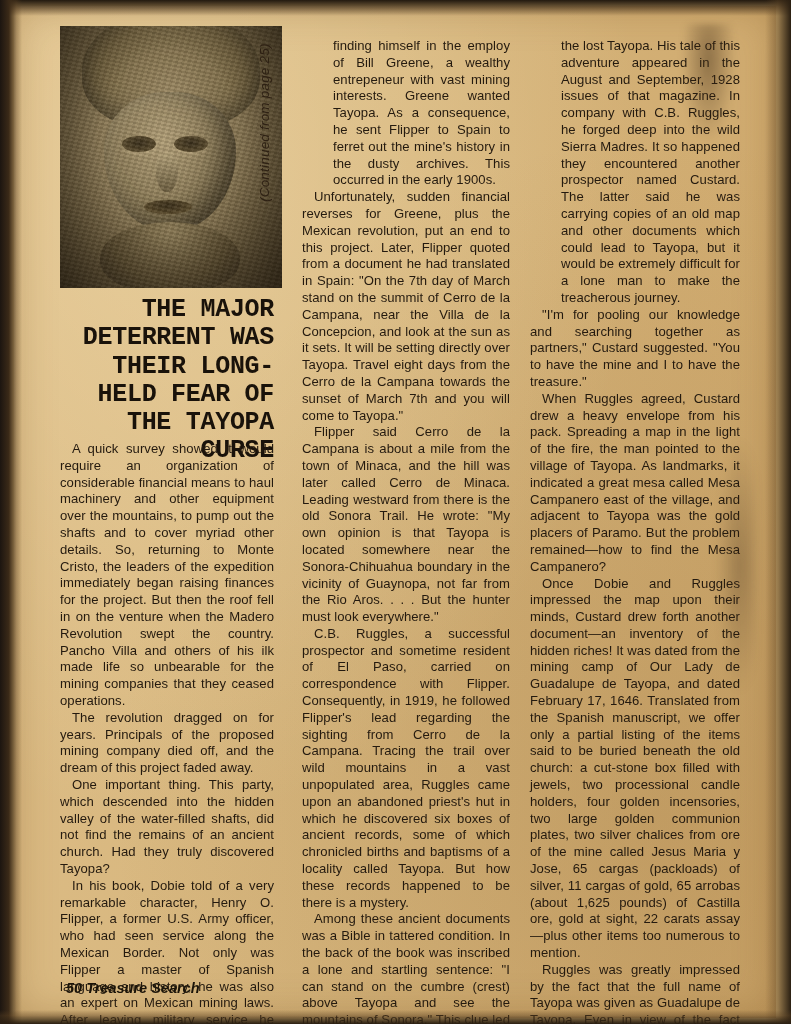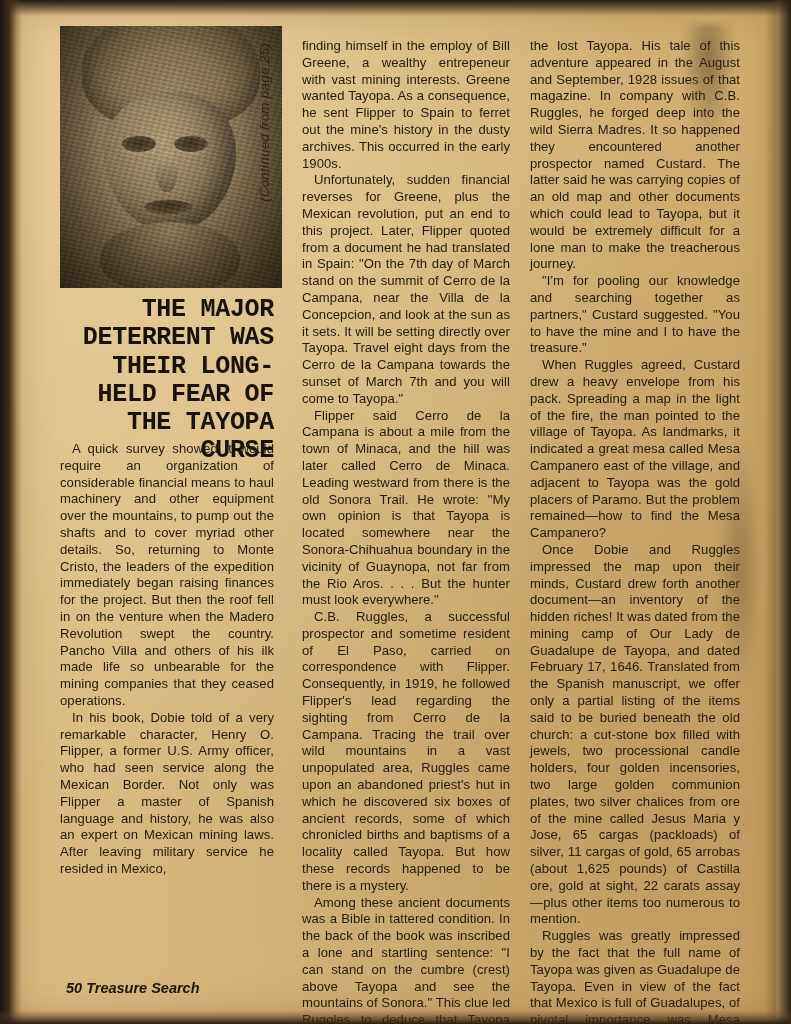--- a/index.html
+++ b/index.html
@@ -188,21 +188,21 @@
     line-height: 1.283;
     color: #241a0f;
     text-align: justify;
     font-family: "Liberation Sans", sans-serif;
     letter-spacing: 0.05px;
   }
   .col p {
     margin: 0;
     text-indent: 12px;
   }
-  .col p.noind { text-indent: 0; }
+  .col p.noind { text-indent: 0; margin-left: 31px; }
   .col-1 { left: 46px; top: 435px; width: 214px; }
   .col-2 { left: 288px; width: 208px; }
   .col-3 { left: 516px; width: 210px; }
 
   
   .folio {
     position: absolute;
     left: 52px;
     top: 974px;
     font-weight: bold;
@@ -229,20 +229,22 @@
       <div class="grain"></div>
       <div class="vig"></div>
     </div>
 
     <div class="continued">(Continued from page 25)</div>
 
     <div class="headline">THE MAJOR DETERRENT WAS THEIR LONG-HELD FEAR OF THE TAYOPA CURSE</div>
 
     <div class="col col-1">
       <p>A quick survey showed it would require an organization of considerable financial means to haul machinery and other equipment over the mountains, to pump out the shafts and to cover myriad other details. So, returning to Monte Cristo, the leaders of the expedition immediately began raising finances for the project. But then the roof fell in on the venture when the Madero Revolution swept the country. Pancho Villa and others of his ilk made life so unbearable for the mining companies that they ceased operations.</p>
+      <p>The revolution dragged on for years. Principals of the proposed mining company died off, and the dream of this project faded away.</p>
+      <p>One important thing. This party, which descended into the hidden valley of the water-filled shafts, did not find the remains of an ancient church. Had they truly discovered Tayopa?</p>
       <p>In his book, Dobie told of a very remarkable character, Henry O. Flipper, a former U.S. Army officer, who had seen service along the Mexican Border. Not only was Flipper a master of Spanish language and history, he was also an expert on Mexican mining laws. After leaving military service he resided in Mexico,</p>
     </div>
 
     <div class="col col-2">
       <p class="noind">finding himself in the employ of Bill Greene, a wealthy entrepeneur with vast mining interests. Greene wanted Tayopa. As a consequence, he sent Flipper to Spain to ferret out the mine's history in the dusty archives. This occurred in the early 1900s.</p>
       <p>Unfortunately, sudden financial reverses for Greene, plus the Mexican revolution, put an end to this project. Later, Flipper quoted from a document he had translated in Spain: "On the 7th day of March stand on the summit of Cerro de la Campana, near the Villa de la Concepcion, and look at the sun as it sets. It will be setting directly over Tayopa. Travel eight days from the Cerro de la Campana towards the sunset of March 7th and you will come to Tayopa."</p>
       <p>Flipper said Cerro de la Campana is about a mile from the town of Minaca, and the hill was later called Cerro de Minaca. Leading westward from there is the old Sonora Trail. He wrote: "My own opinion is that Tayopa is located somewhere near the Sonora-Chihuahua boundary in the vicinity of Guaynopa, not far from the Rio Aros. . . . But the hunter must look everywhere."</p>
       <p>C.B. Ruggles, a successful prospector and sometime resident of El Paso, carried on correspondence with Flipper. Consequently, in 1919, he followed Flipper's lead regarding the sighting from Cerro de la Campana. Tracing the trail over wild mountains in a vast unpopulated area, Ruggles came upon an abandoned priest's hut in which he discovered six boxes of ancient records, some of which chronicled births and baptisms of a locality called Tayopa. But how these records happened to be there is a mystery.</p>
       <p>Among these ancient documents was a Bible in tattered condition. In the back of the book was inscribed a lone and startling sentence: "I can stand on the cumbre (crest) above Tayopa and see the mountains of Sonora." This clue led Ruggles to deduce that Tayopa was not in Sonora, but in sight of it.</p>
 

